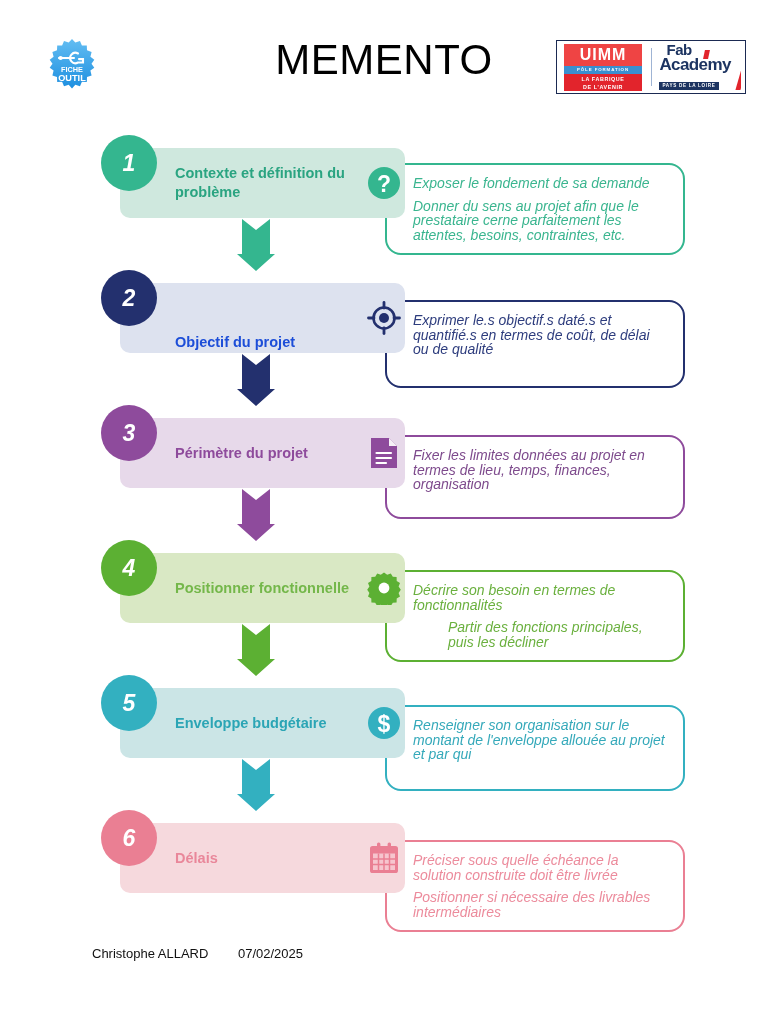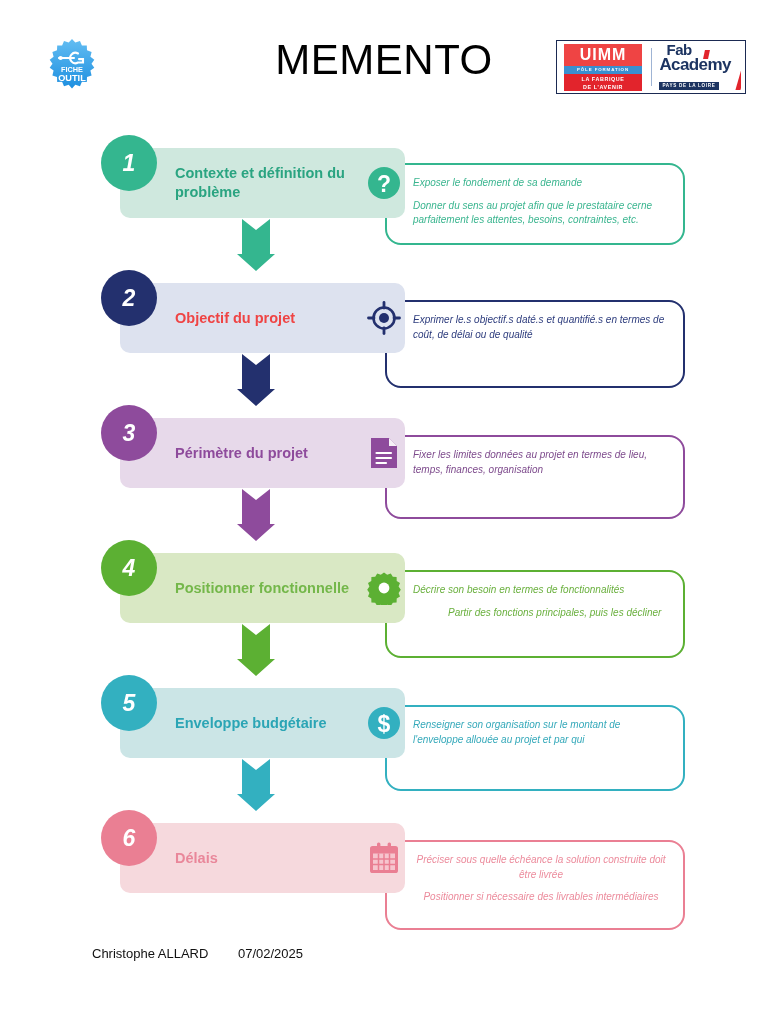--- a/index.html
+++ b/index.html
@@ -215,21 +215,21 @@
     width: 300px;
     border: 2px solid;
     border-radius: 16px;
     background: #ffffff;
     box-sizing: border-box;
     padding: 11px 14px 11px 26px;
     z-index: 1;
   }
   .desc-box p {
     margin: 0 0 8px 0;
-    font-size: 10px;
+    font-size: 14px;
     line-height: 14.5px;
     font-style: italic;
     font-family: "Liberation Sans", sans-serif;
   }
   .desc-box p:last-child { margin-bottom: 0; }
 
   .arrow {
     position: absolute;
     left: 237px;
     width: 38px;
@@ -313,21 +313,21 @@
       </div>
       <div class="arrow" style="top: 84px;">
         <svg width="38" height="52" viewBox="0 0 38 52">
     <path d="M5 0 L19 11 L33 0 L33 35 L38 35 L19 52 L0 35 L5 35 Z" fill="#34b68f"></path>
         </svg>
       </div>
     </div>
     <div class="step">
       <div class="num-circle" style="background: rgb(35, 48, 110);">2</div>
       <div class="bar" style="background: rgb(221, 226, 239);"></div>
-      <div class="bar-label" style="color: #ef4444;">Objectif du projet</div>
+      <div class="bar-label" style="color: #1d4ed8; margin-top: 24px;">Objectif du projet</div>
       <div class="bar-icon">
         <svg width="34" height="34" viewBox="0 0 34 34">
         <circle cx="17" cy="17" r="10.5" fill="none" stroke="#23306e" stroke-width="2.6"></circle>
         <circle cx="17" cy="17" r="5" fill="#23306e"></circle>
         <g stroke="#23306e" stroke-width="2.8" stroke-linecap="round">
           <path d="M17 1.5 V7"></path>
             <path d="M17 27 V32.5"></path>
           <path d="M1.5 17 H7"></path>
             <path d="M27 17 H32.5"></path>
         </g>
@@ -419,21 +419,21 @@
         <rect x="6" y="12.5" width="22" height="16.5" fill="#ffffff" opacity="0.55"></rect>
         <g stroke="#ea7f93" stroke-width="1.5">
           <path d="M6 18 H28"></path>
             <path d="M6 23.5 H28"></path>
           <path d="M11.5 12.5 V29"></path>
             <path d="M17 12.5 V29"></path>
             <path d="M22.5 12.5 V29"></path>
         </g>
         </svg>
       </div>
-      <div class="desc-box" style="border-color: rgb(234, 127, 147); top: 30px; min-height: 90px; text-align: center;">
+      <div class="desc-box" style="border-color: rgb(234, 127, 147); top: 30px; min-height: 90px;">
         <p style="color: rgb(236, 139, 156);">Préciser sous quelle échéance la solution construite doit être livrée</p>
         <p style="color: rgb(236, 139, 156);">Positionner si nécessaire des livrables intermédiaires</p>
       </div>
     </div>
   </div>
 
 <div id="footer">
   <span class="author">Christophe ALLARD</span>
   <span>07/02/2025</span>
 </div>

